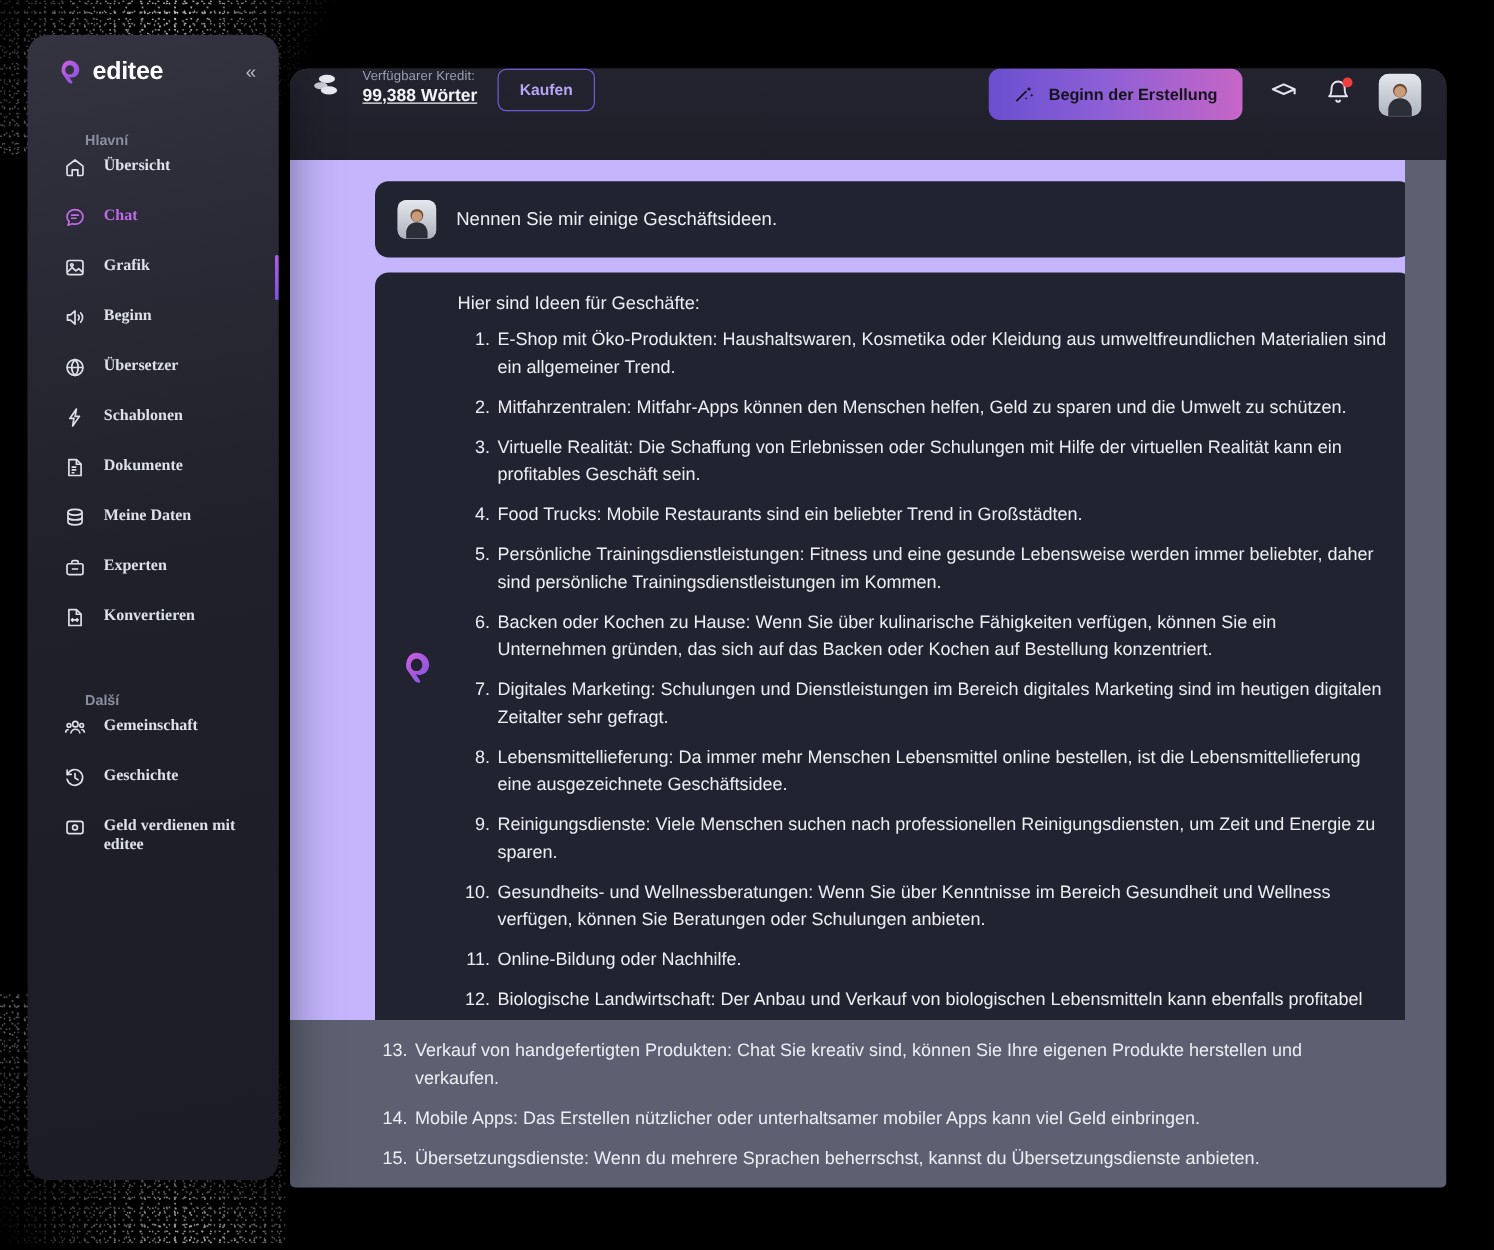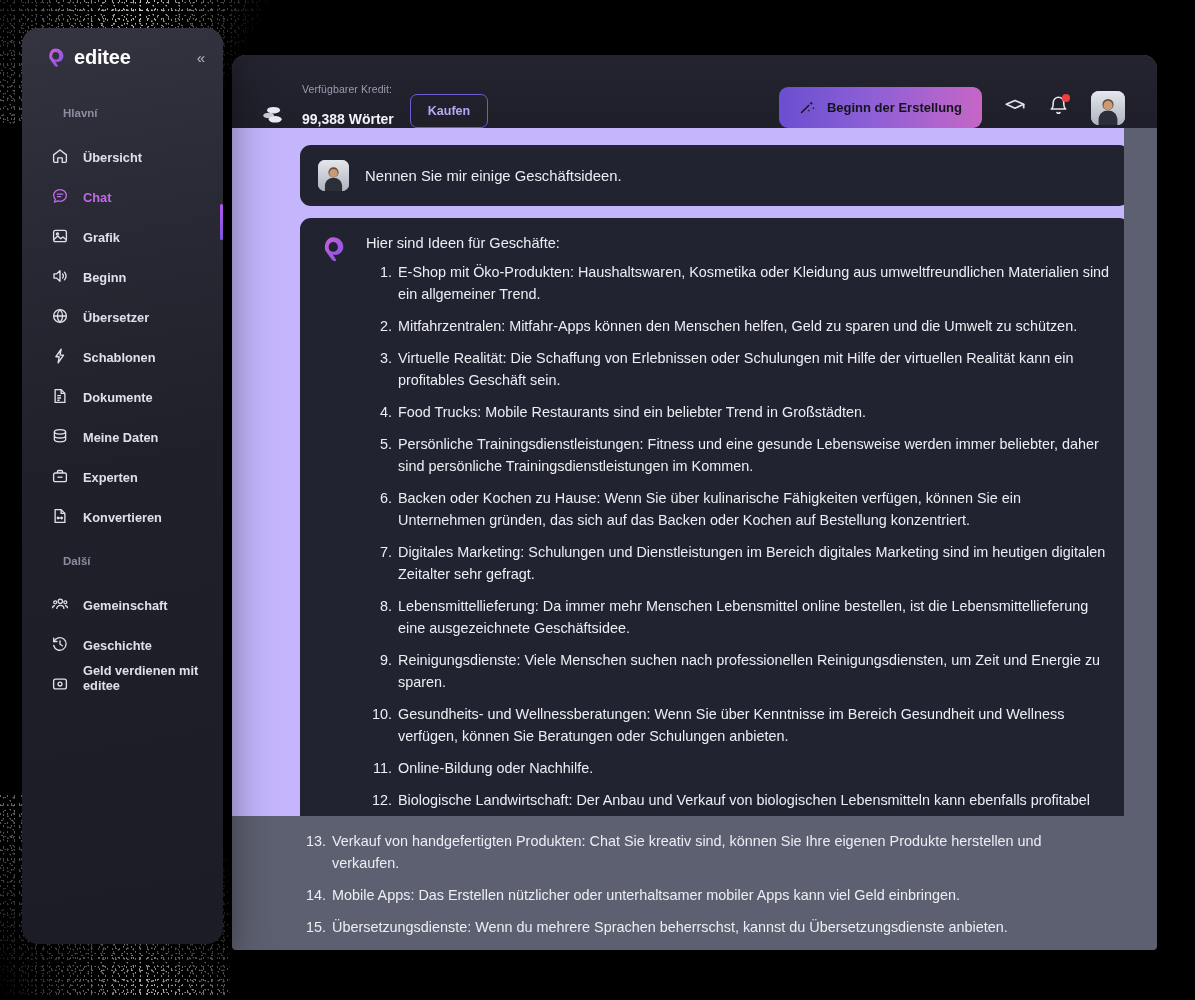--- a/index.html
+++ b/index.html
@@ -37,27 +37,27 @@
     position:absolute; left:232px; top:55px; width:925px; height:895px;
     background:#5d6070; border-radius:14px 14px 4px 4px;
   }
 
   
   .header-shell{
     position:absolute; left:232px; top:55px; width:925px; height:73px;
     background:linear-gradient(180deg,#23242f 0%,#1e1f29 100%);
     border-radius:14px 14px 0 0;
   }
-  .header-inner{ position:absolute; inset:0; display:flex; align-items:flex-end; padding:0 28px; }
+  .header-inner{ position:absolute; inset:0; display:flex; align-items:flex-start; padding:0 16px; }
 
   .credit-wrap{ display:flex; align-items:center; gap:10px; margin-left:16px; }
   .coin-icon{ width:26px; height:26px; display:block; }
   .credit-text{ line-height:1.25; }
   .credit-label{ font-size:10.5px; color:#9a9cb0; letter-spacing:.1px; }
-  .credit-value{ font-size:14px; color:#f2f3f8; font-weight:700; margin-top:14px; }
+  .credit-value{ font-size:14px; color:#f2f3f8; font-weight:700; margin-top:0;text-decoration:underline; }
   .buy-btn{
     margin-left:16px; border:1px solid #6f5ad4; background:transparent;
     color:#b9a7f5; font-size:12.5px; font-weight:700; border-radius:7px;
     padding:9px 17px; cursor:pointer; font-family:inherit;
   }
   .header-right{ margin-left:auto; display:flex; align-items:center; gap:22px; padding-right:4px; }
   .create-btn{
     display:flex; align-items:center; gap:11px;
     background:linear-gradient(90deg,#6a4fd0 0%,#8d5fd6 45%,#c666c6 100%);
     border:none; border-radius:9px; padding:12px 20px; cursor:pointer;
@@ -92,21 +92,21 @@
   .msg-user{
     background:#222330; border-radius:11px; padding:15px 18px;
     display:flex; align-items:center; gap:16px; width:830px;
   }
   .avatar-sm{ width:31px; height:31px; border-radius:7px; overflow:hidden; flex:none;
               background:linear-gradient(160deg,#d8dbe2,#b9bdc8); }
   .msg-user-text{ color:#eceef4; font-size:14.8px; }
 
   .msg-bot{
     margin-top:12px; background:#222330; border-radius:11px;
-    padding:17px 18px 20px 18px; display:flex; gap:18px; width:830px;
+    padding:17px 18px 20px 18px; display:flex; gap:18px; width:830px;align-items:center;
   }
   .bot-logo{ width:30px; height:30px; flex:none; margin-top:-1px; }
   .bot-body{ flex:1; }
   .bot-intro{ color:#eceef4; font-size:14.6px; margin-bottom:4px; }
   ol.ideas{ list-style:none; counter-reset:idea; padding:0; margin:0; }
   ol.ideas li{
     counter-increment:idea; position:relative; padding-left:32px;
     color:#eceef4; font-size:14.4px; line-height:22px; margin-top:10px;
   }
   ol.ideas li::before{
@@ -119,26 +119,27 @@
     position:absolute; left:22px; top:28px; width:201px; height:916px;
     background:linear-gradient(170deg,#33343f 0%,#2a2b36 18%,#1f2029 46%,#1b1c25 100%);
     border-radius:16px; box-shadow:0 18px 46px rgba(0,0,0,.6);
     overflow:hidden;
   }
   .sb-head{ display:flex; align-items:center; padding:18px 16px 0 22px; }
   .logo-mark{ width:23px; height:23px; flex:none; }
   .logo-word{ color:#fff; font-size:20px; font-weight:700; letter-spacing:-.2px; margin-left:7px; }
   .collapse{ margin-left:auto; color:#b6b9c8; font-size:15px; cursor:pointer; letter-spacing:-2px; padding-right:4px; }
 
-  .sb-section{ color:#8b8e9f; font-size:11.5px; font-weight:600; padding:0 0 0 29px;margin-left:12px; }
+  .sb-section{ color:#8b8e9f; font-size:11.5px; font-weight:600; padding:0 0 0 46px; }
   .sb-group{ margin-top:6px; }
   .sb-item{
-    display:flex; align-items:flex-end; gap:14px; height:40px;
+    display:flex; align-items:flex-start; gap:14px; height:40px;
     padding-left:29px; color:#dfe1ea; font-size:12.8px; font-weight:600; cursor:pointer;
     position:relative;
+    font-family:Liberation Serif, serif;
   }
   .sb-item .ico{ color:#dfe1ea; display:flex; flex:none; }
   .sb-item.active, .sb-item.active .ico{ color:#c06ae8; }
   .active-bar{
     position:absolute; left:198px; top:176px; width:3px; height:36px; border-radius:2px;
     background:linear-gradient(180deg,#b457ea 0%,#7d54e0 100%);
   }
 </style>
 </head>
 <body>

